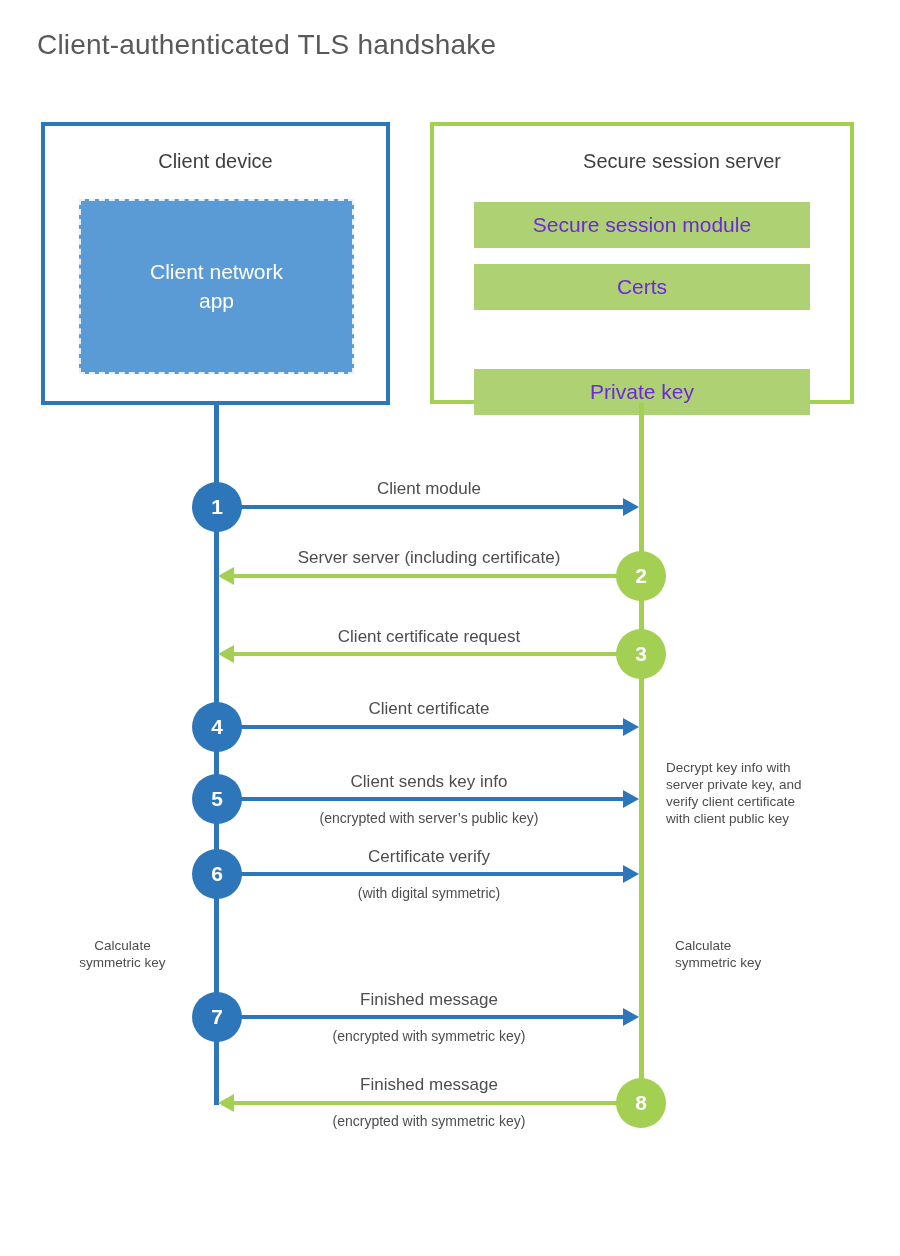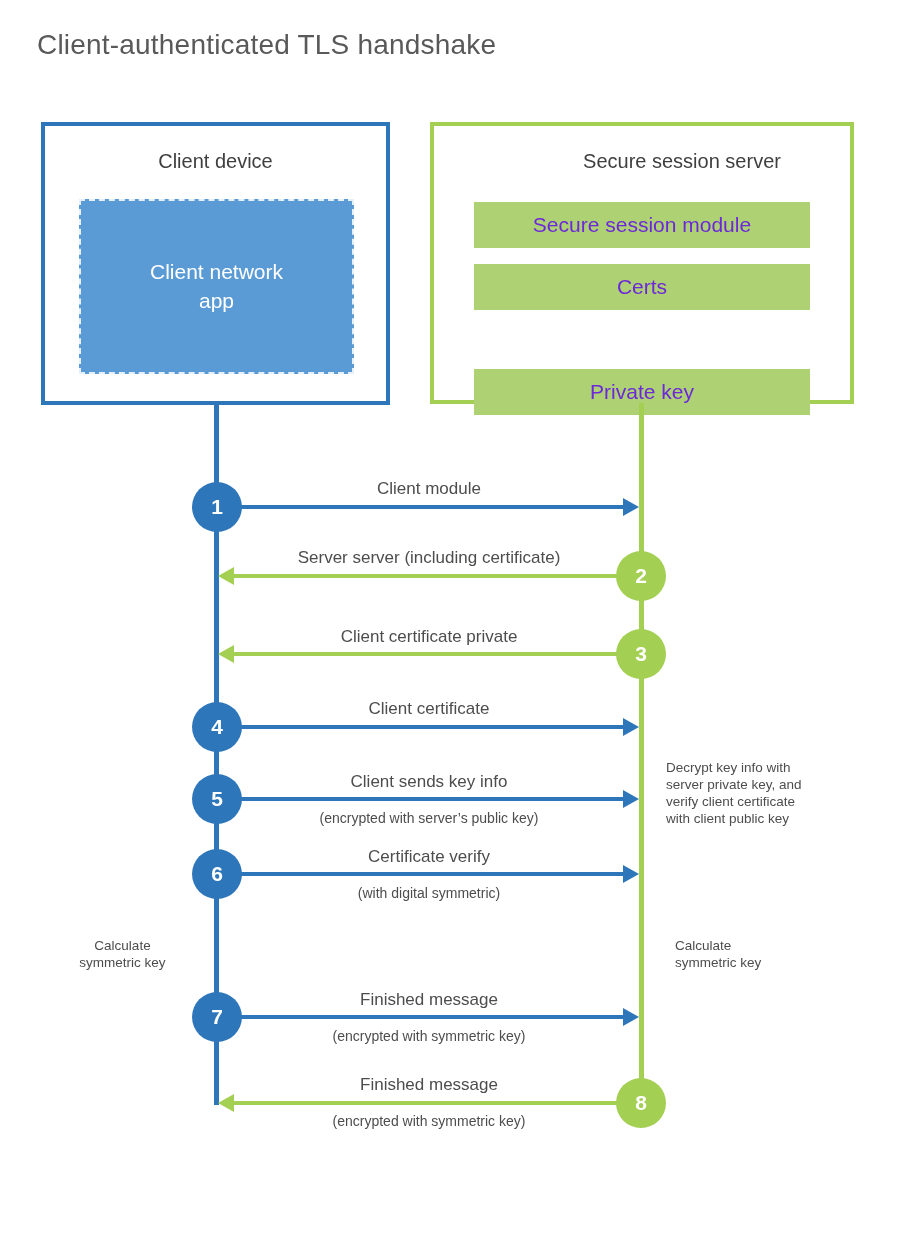--- a/index.html
+++ b/index.html
@@ -107,21 +107,21 @@
 
   <div class="h-arrow arrow-right" style="top:505px"></div>
   <div class="msg-label" style="top:479px">Client module</div>
   <div class="step-circle circle-blue" style="left:192px;top:482px">1</div>
 
   <div class="h-arrow arrow-left" style="top:574px"></div>
   <div class="msg-label" style="top:548px">Server server (including certificate)</div>
   <div class="step-circle circle-green" style="left:616px;top:551px">2</div>
 
   <div class="h-arrow arrow-left" style="top:652px"></div>
-  <div class="msg-label" style="top:627px">Client certificate private</div>
+  <div class="msg-label" style="top:627px">Client certificate request</div>
   <div class="step-circle circle-green" style="left:616px;top:629px">3</div>
 
   <div class="h-arrow arrow-right" style="top:725px"></div>
   <div class="msg-label" style="top:699px">Client certificate</div>
   <div class="step-circle circle-blue" style="left:192px;top:702px">4</div>
 
   <div class="h-arrow arrow-right" style="top:797px"></div>
   <div class="msg-label" style="top:772px">Client sends key info</div>
   <div class="msg-sub" style="top:810px">(encrypted with server’s public key)</div>
   <div class="step-circle circle-blue" style="left:192px;top:774px">5</div>

